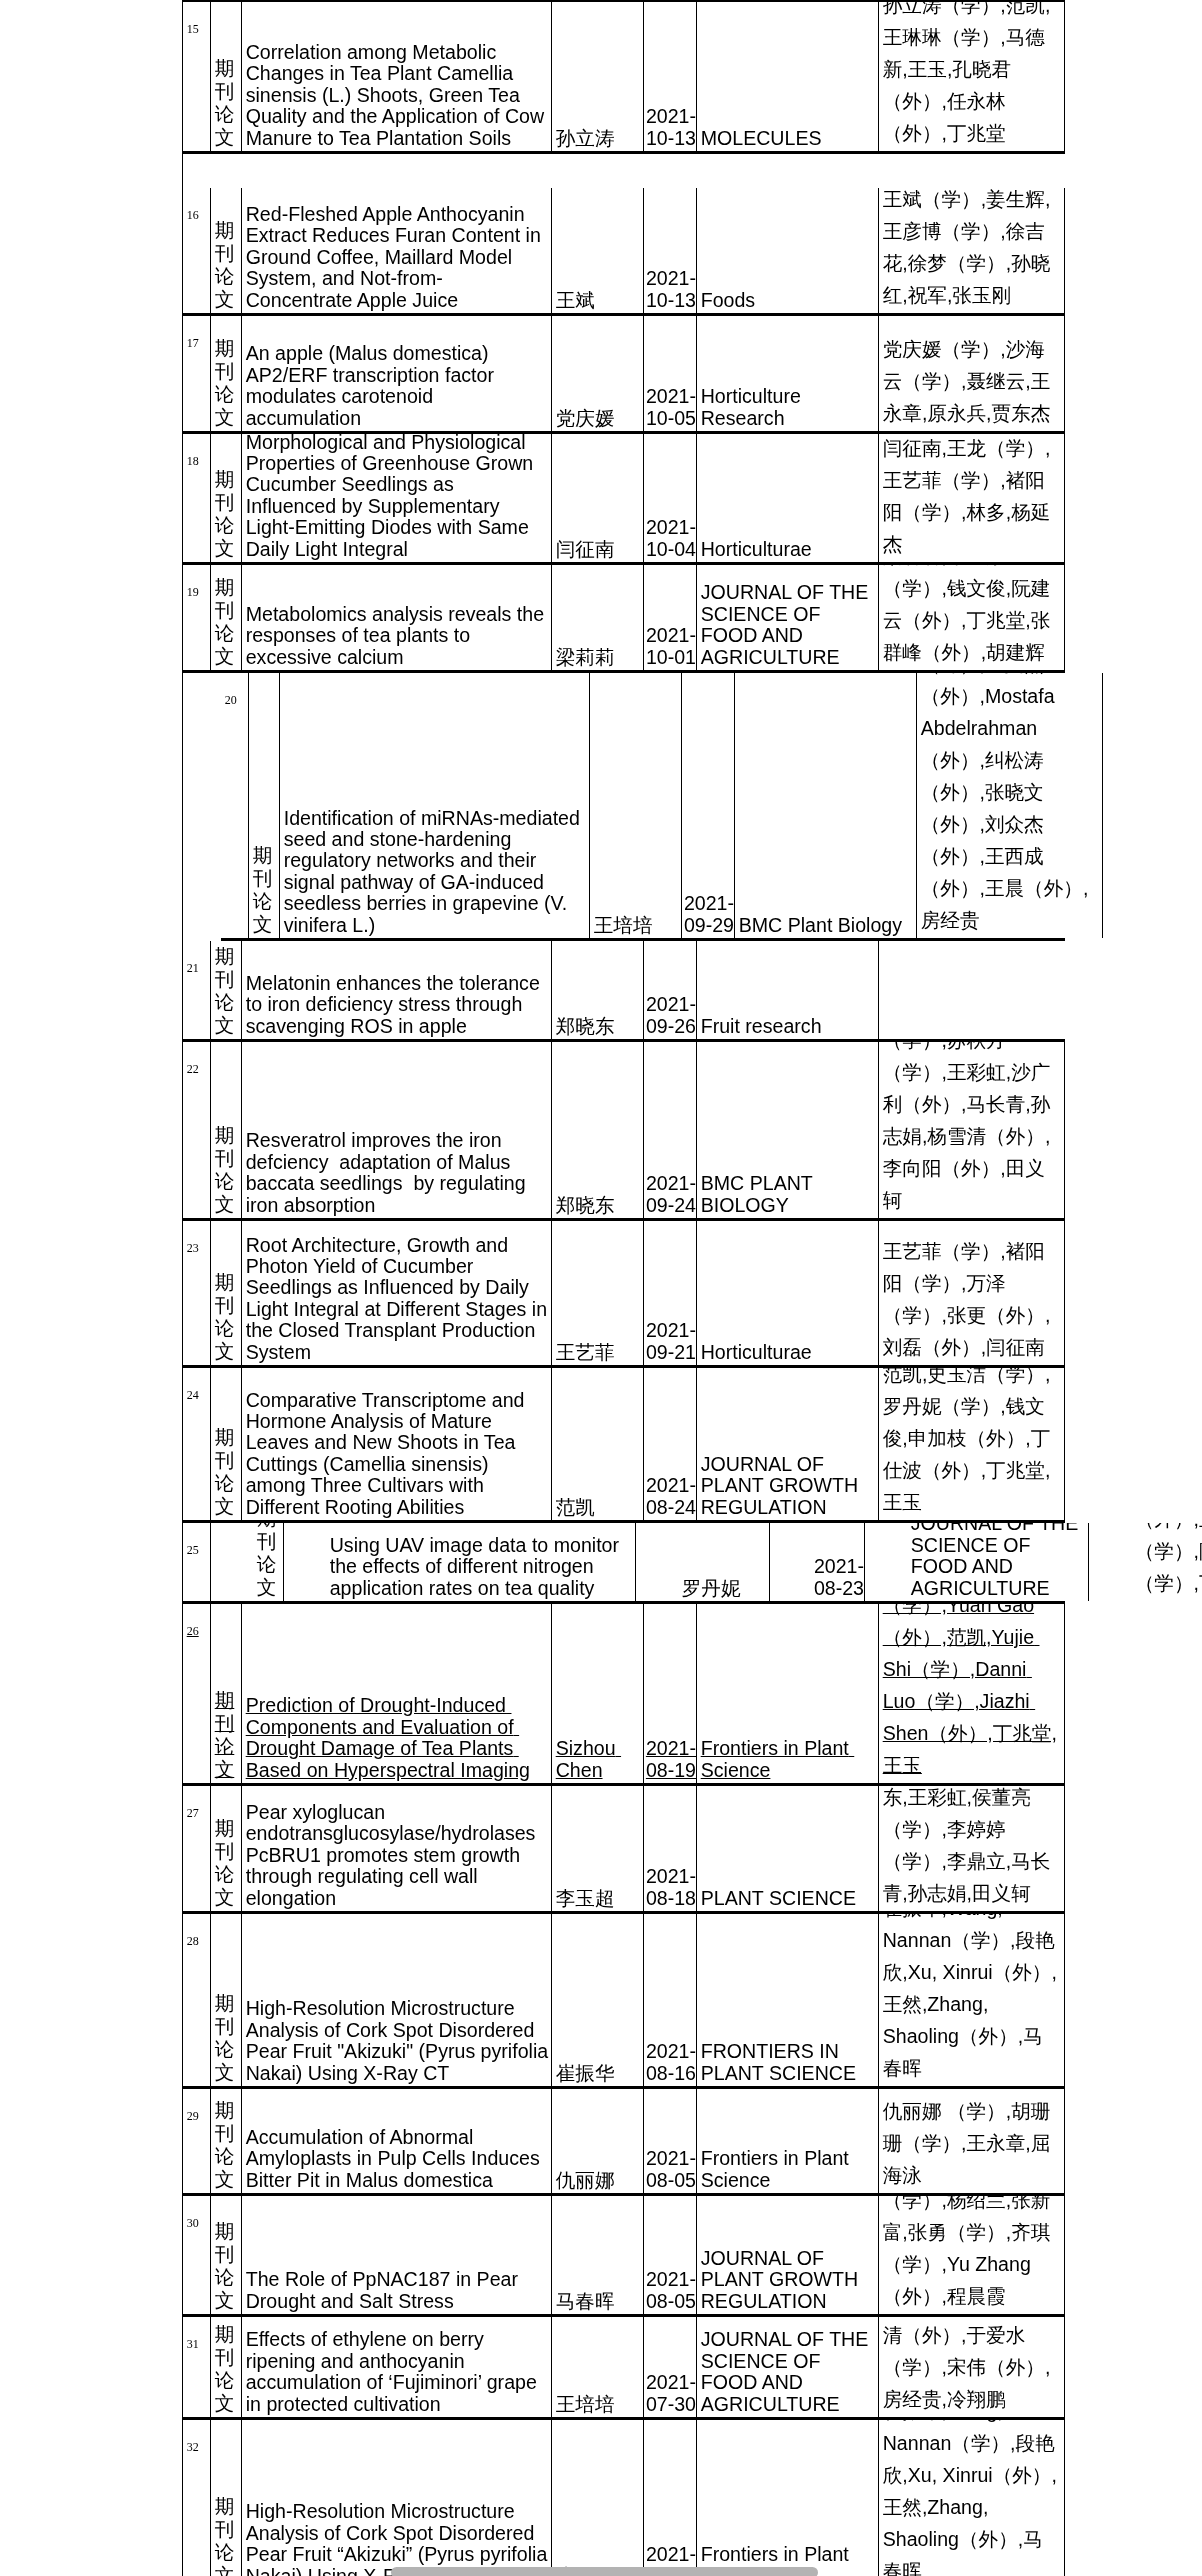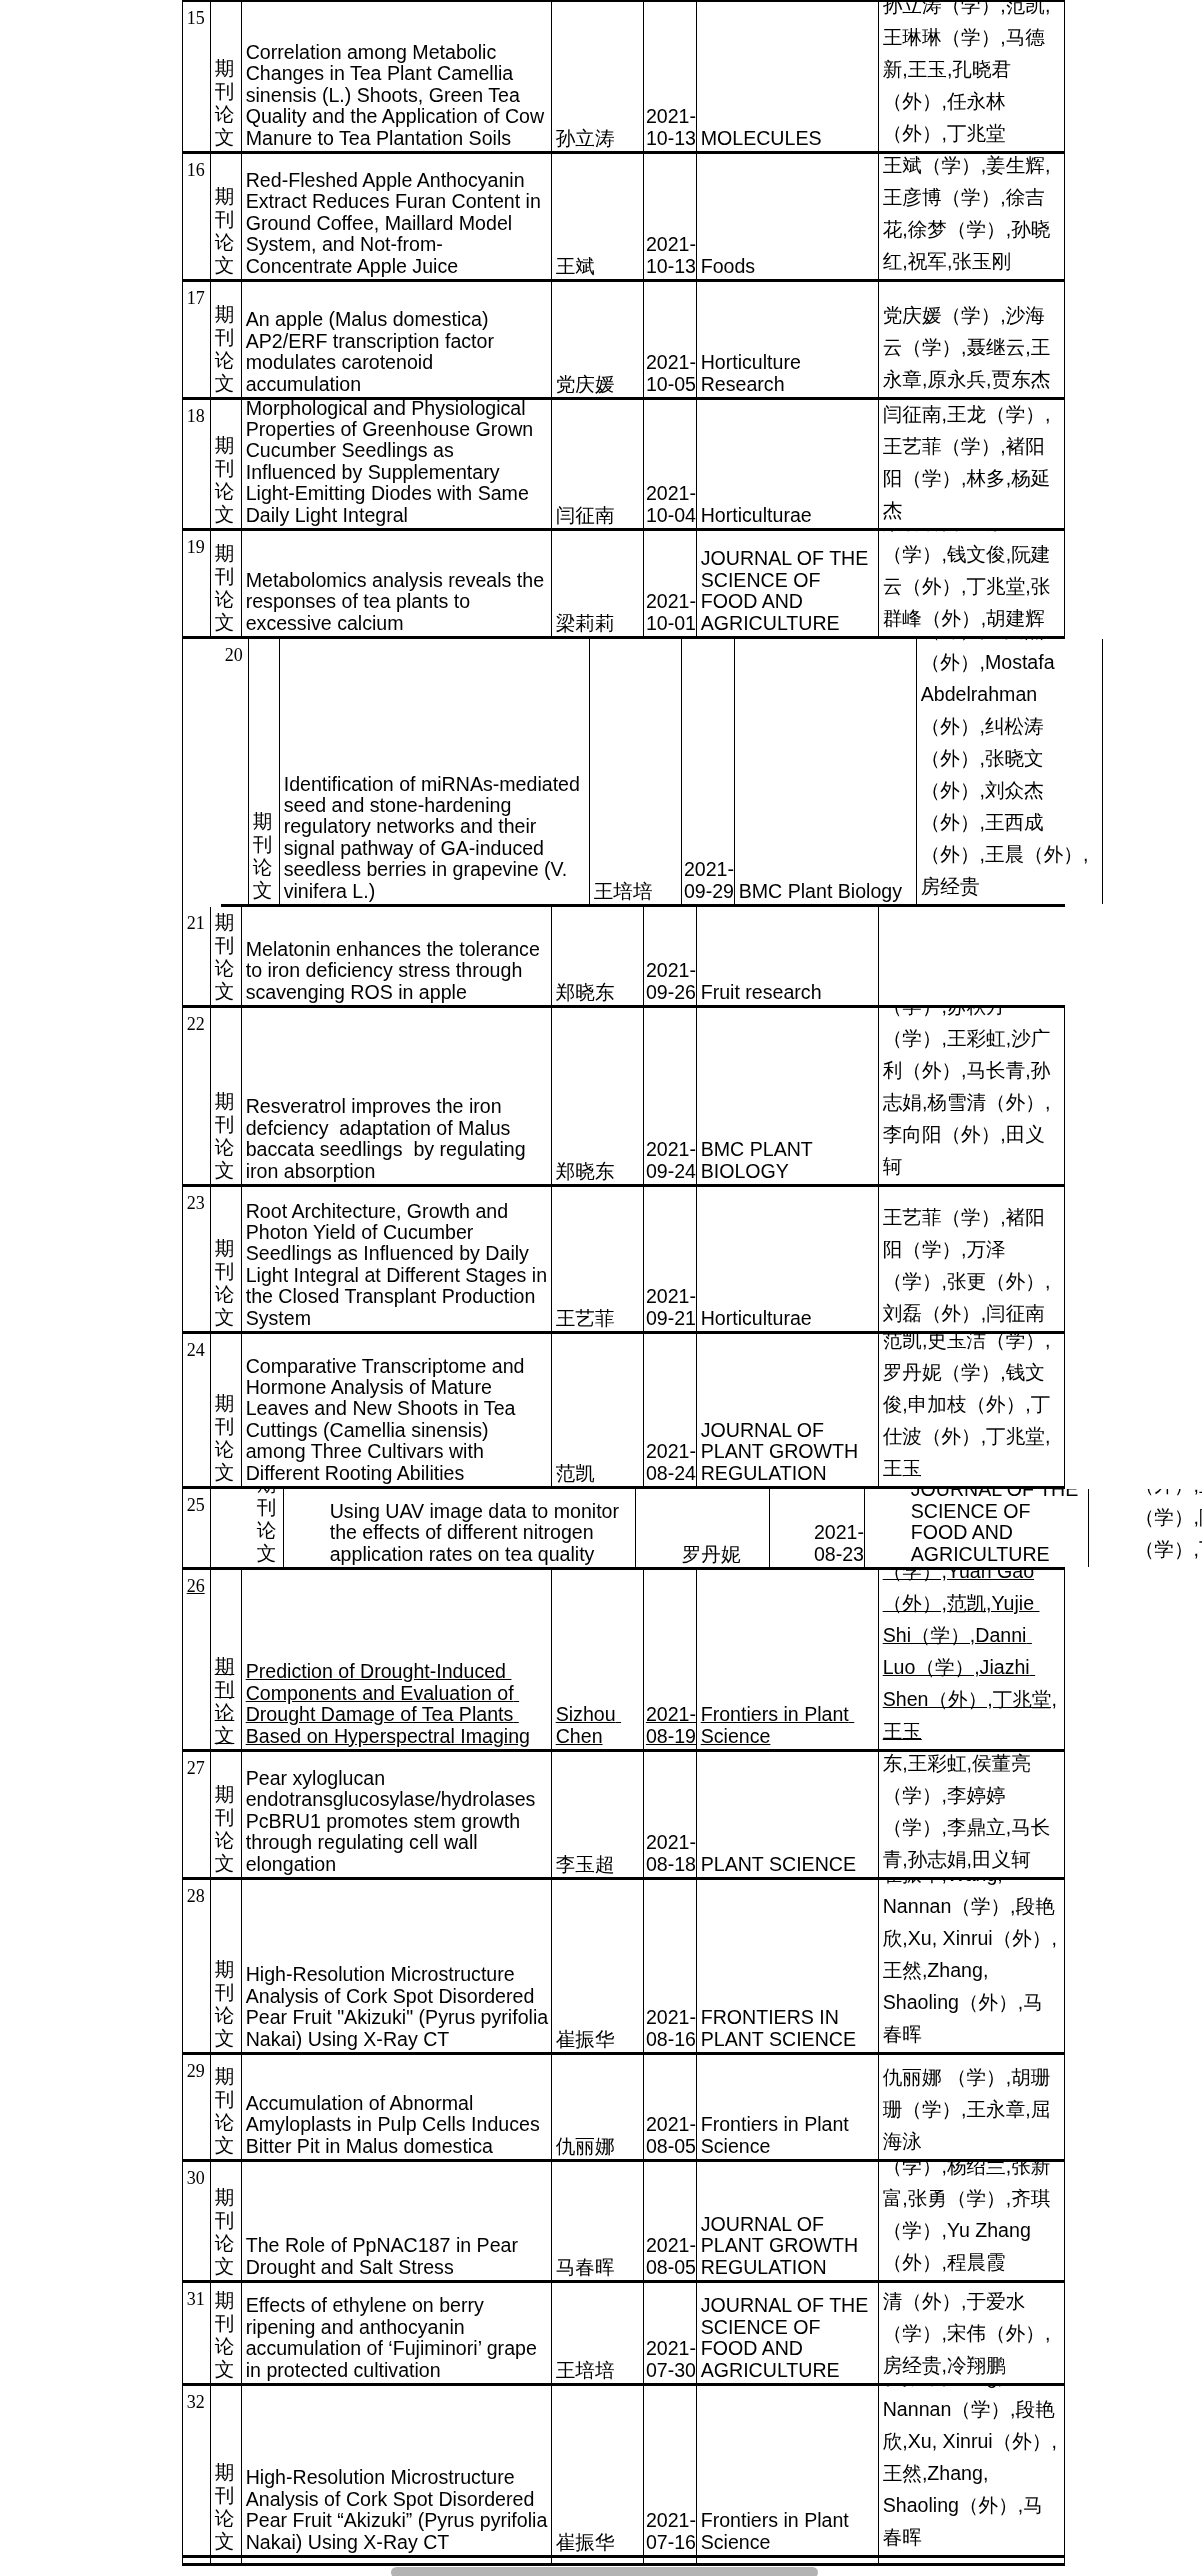--- a/index.html
+++ b/index.html
@@ -7,42 +7,42 @@
           font-family:"Liberation Sans","DejaVu Sans",sans-serif;color:#000;}
   .tbl{position:absolute;left:182px;top:0;width:883px;
        border-left:1.9px solid #000;border-top:2.8px solid #000;box-sizing:border-box;}
   .row{display:grid;grid-template-columns:28px 31px 310px 92px 53px 182px 186px;
        border-bottom:3.7px solid #000;box-sizing:border-box;}
   .c{box-sizing:border-box;border-right:1.9px solid #000;overflow:hidden;
      display:flex;flex-direction:column;justify-content:flex-end;
      padding:0 1.9px 1.9px 3.7px;white-space:pre-wrap;overflow-wrap:break-word;word-break:normal;
      font-size:19.6px;line-height:21.4px;}
   .c-no{justify-content:flex-start;font-family:"Liberation Serif","DejaVu Serif",serif;
-        font-size:18px;padding-top:6px;}
+        font-size:12px;padding-top:17px;}
   .c-type{line-height:23px;word-break:break-all;}
   .c-date{padding-left:1.9px;padding-right:0;}
   .c-authors{line-height:32px;}
   .sb-thumb{position:absolute;left:391px;top:2567px;width:427px;height:11.2px;
             border-radius:5.6px;background:#b3b3b3;}
 </style>
 </head>
 <body>
 
 <div id="screen" style="background: rgb(255, 255, 255);">
   <div class="tbl" id="tbl">
       <div class="row" style="height: 152px;">
         <div class="c c-no">15</div>
         <div class="c c-type">期刊论文</div>
         <div class="c c-title">Correlation among Metabolic Changes in Tea Plant Camellia sinensis (L.) Shoots, Green Tea Quality and the Application of Cow Manure to Tea Plantation Soils</div>
         <div class="c c-author">孙立涛</div>
         <div class="c c-date">2021-10-13</div>
         <div class="c c-journal">MOLECULES</div>
         <div class="c c-authors">孙立涛（学）,范凯,王琳琳（学）,马德新,王玉,孔晓君（外）,任永林（外）,丁兆堂</div>
       </div>
-      <div class="row" style="height: 128px;">
+      <div class="row" style="height: 128px; margin-top: 34px;">
         <div class="c c-no">16</div>
         <div class="c c-type">期刊论文</div>
         <div class="c c-title">Red-Fleshed Apple Anthocyanin Extract Reduces Furan Content in Ground Coffee, Maillard Model System, and Not-from-Concentrate Apple Juice</div>
         <div class="c c-author">王斌</div>
         <div class="c c-date">2021-10-13</div>
         <div class="c c-journal">Foods</div>
         <div class="c c-authors">王斌（学）,姜生辉,王彦博（学）,徐吉花,徐梦（学）,孙晓红,祝军,张玉刚</div>
       </div>
       <div class="row" style="height: 118px;">
         <div class="c c-no">17</div>

